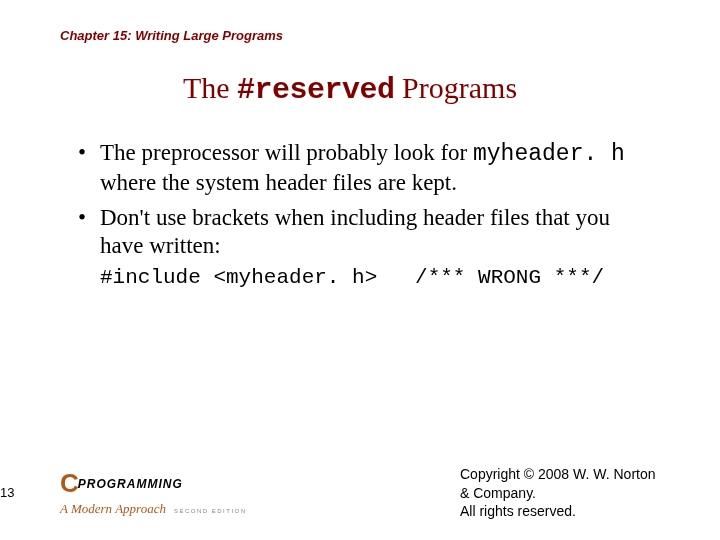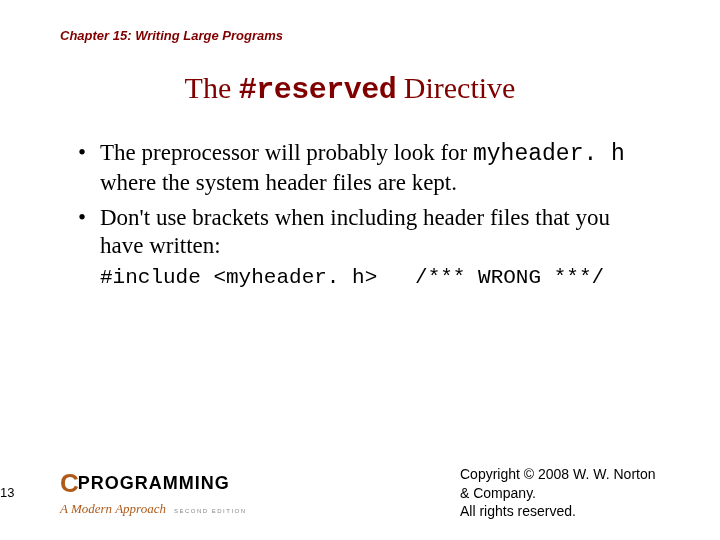--- a/index.html
+++ b/index.html
@@ -89,23 +89,24 @@
     font-family: Arial, Helvetica, sans-serif;
     font-weight: 900;
     font-size: 26px;
     color: #b05a1a;
     letter-spacing: -2px;
     margin-right: 1px;
   }
   .logo-text {
     font-family: Arial, Helvetica, sans-serif;
     font-weight: 900;
-    font-size: 18px;
+    font-size: 12px;
     letter-spacing: 1px;
     color: #000;
+    font-style: italic;
   }
   .logo-sub {
     font-family: Georgia, serif;
     font-style: italic;
     font-size: 13px;
     color: #b05a1a;
     margin-top: -2px;
   }
   .logo-ed {
     font-family: Arial, Helvetica, sans-serif;
@@ -130,21 +131,21 @@
     width: 200px;
   }
 </style>
 </head>
 <body>
 
 <div class="slide">
   <div class="chapter">Chapter 15: Writing Large Programs</div>
 
   <div class="title">
-    <span>The </span><span class="mono">#reserved</span><span> Directive</span>
+    <span>The </span><span class="mono">#reserved</span><span> Programs</span>
   </div>
 
   <ul class="bullets">
     <li>
       <span>The preprocessor will probably look for </span><span class="mono-inline">myheader. h</span><span> where the system header files are kept.</span>
     </li>
     <li>
       <span>Don't use brackets when including header files that you have written:</span>
       <div class="codeblock">#include &lt;myheader. h&gt;   /*** WRONG ***/</div>
     </li>

